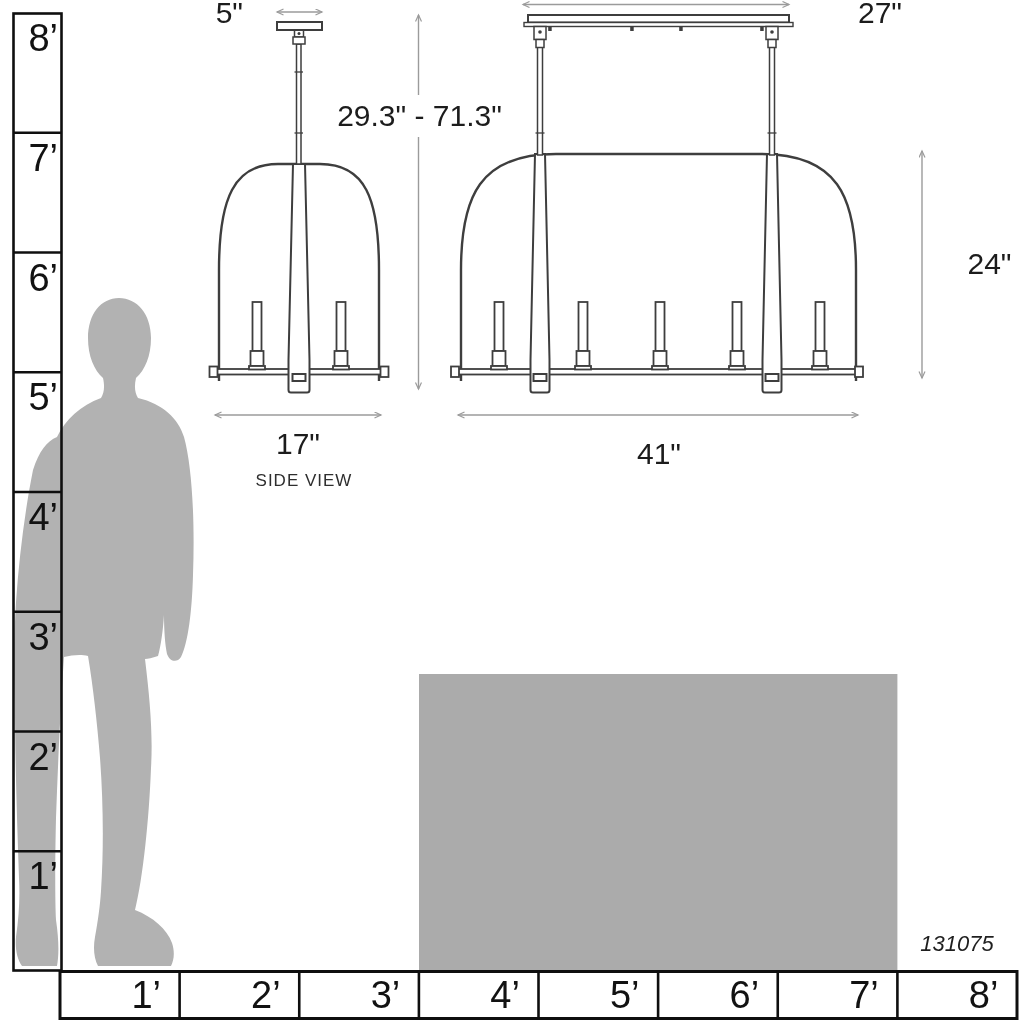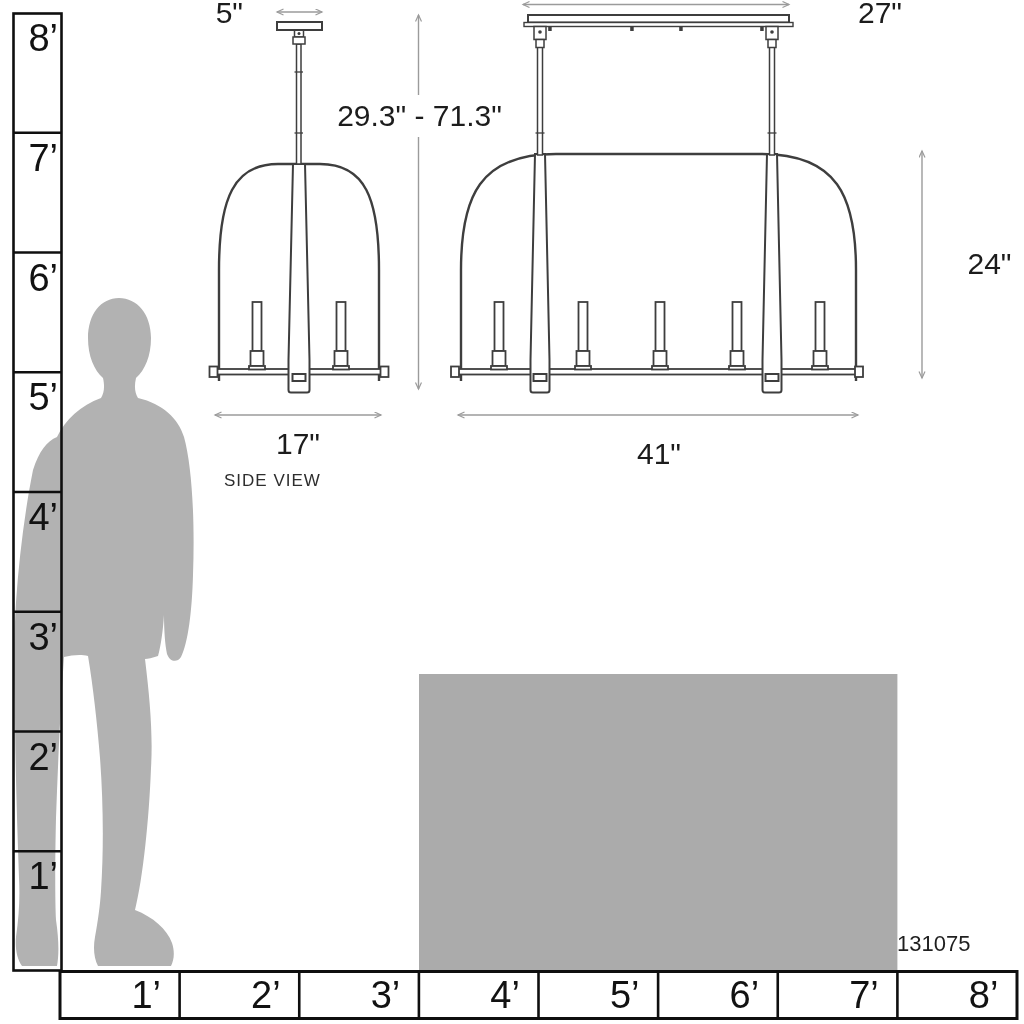--- a/index.html
+++ b/index.html
@@ -7,22 +7,22 @@
          font-family:"Liberation Sans","DejaVu Sans",sans-serif;}
   .stage svg{position:absolute;left:0;top:0;}
   .vlabel{position:absolute;left:13px;width:45px;text-align:right;
           font-size:38px;line-height:40px;color:#121212;}
   .hlabel{position:absolute;top:974px;width:101px;text-align:right;
           font-size:38px;line-height:42px;color:#121212;}
   .dim{position:absolute;font-size:30px;line-height:34px;color:#1c1c1c;white-space:nowrap;}
   .dim.center{text-align:center;}
   .dim.right{text-align:right;}
   .range-dim{background:#ffffff;height:42px;line-height:42px;}
-  .caption{position:absolute;font-size:17px;letter-spacing:1px;color:#2e2e2e;text-align:left;}
-  .pid{position:absolute;font-size:22px;color:#1f1f1f;text-align:left;}
+  .caption{position:absolute;font-size:17px;letter-spacing:1px;color:#2e2e2e;text-align:center;}
+  .pid{position:absolute;font-size:22px;color:#1f1f1f;text-align:center;font-style:italic;}
 </style>
 </head>
 <body>
 
 <div class="stage">
 
   <svg width="1024" height="1024" viewBox="0 0 1024 1024">
     <defs>
       <marker id="arrow" markerUnits="userSpaceOnUse" markerWidth="10" markerHeight="9" refX="7.5" refY="3.5" orient="auto-start-reverse">
         <path d="M1,0.5 L7.5,3.5 L1,6.5" fill="none" stroke="#9b9b9b" stroke-width="1.2"></path>

